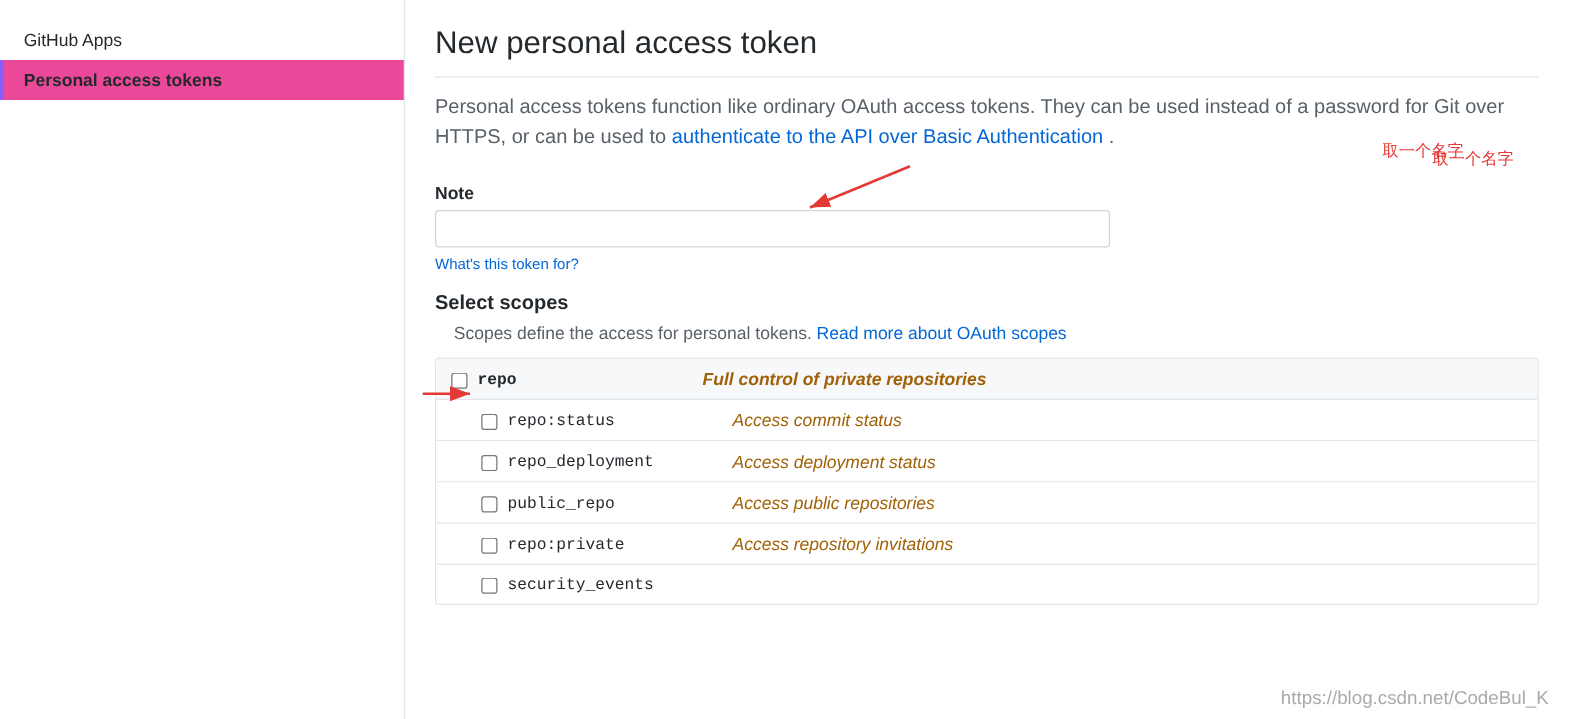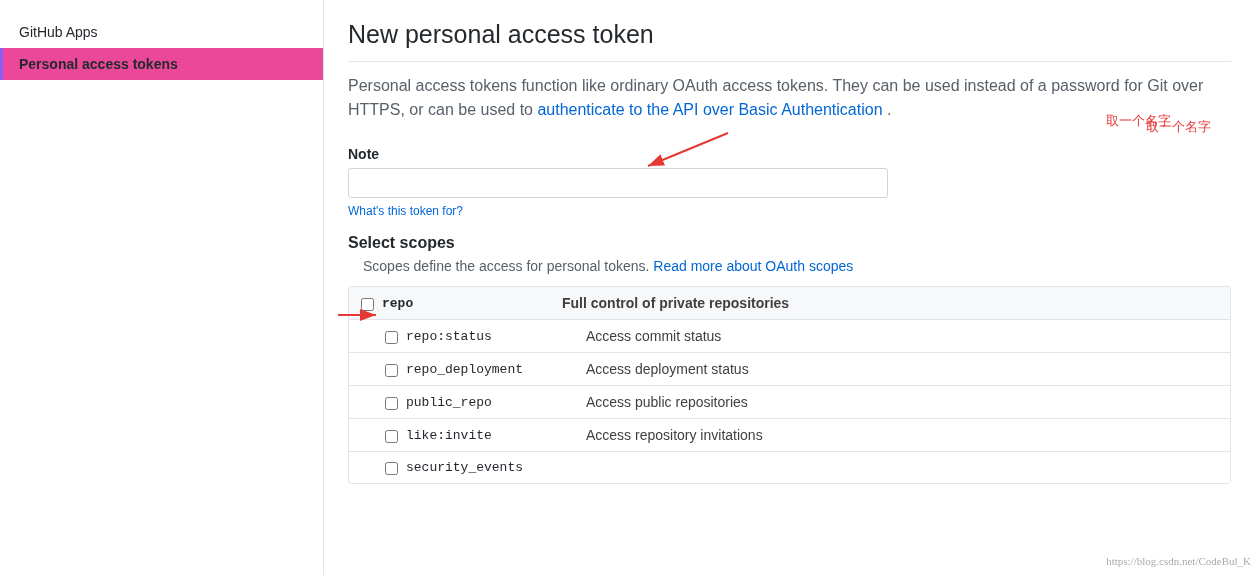--- a/index.html
+++ b/index.html
@@ -129,30 +129,30 @@
       flex-shrink: 0;
     }
     .scope-name {
       width: 180px;
       font-family: "SFMono-Regular", Consolas, "Liberation Mono", Menlo, monospace;
       font-size: 13px;
       color: #24292e;
       flex-shrink: 0;
     }
     .scope-desc {
-      color: #404040;
-      font-size: 14px;
+      color: #a16207;
+      font-size: 14px;
+      font-style: italic;
     }
     .watermark {
       position: fixed;
       bottom: 8px;
-      right: 4px;
-      font-size: 11px;
+      right: 16px;
+      font-size: 15px;
       color: #aaa;
-      font-family: Liberation Serif, serif;
     }
   </style>
 </head>
 <body>
 
 <div class="sidebar">
   <a class="sidebar-item">GitHub Apps</a>
   <a class="sidebar-item active">Personal access tokens</a>
 </div>
 
@@ -222,21 +222,21 @@
         </div>
 
         <div class="scope-row child">
           <input type="checkbox" class="scope-checkbox" style="">
           <span class="scope-name">public_repo</span>
           <span class="scope-desc">Access public repositories</span>
         </div>
 
         <div class="scope-row child">
           <input type="checkbox" class="scope-checkbox" style="">
-          <span class="scope-name">like:invite</span>
+          <span class="scope-name">repo:private</span>
           <span class="scope-desc">Access repository invitations</span>
         </div>
 
         <div class="scope-row child">
           <input type="checkbox" class="scope-checkbox" style="">
           <span class="scope-name">security_events</span>
         </div>
       </div>
     </div>
   </div>

